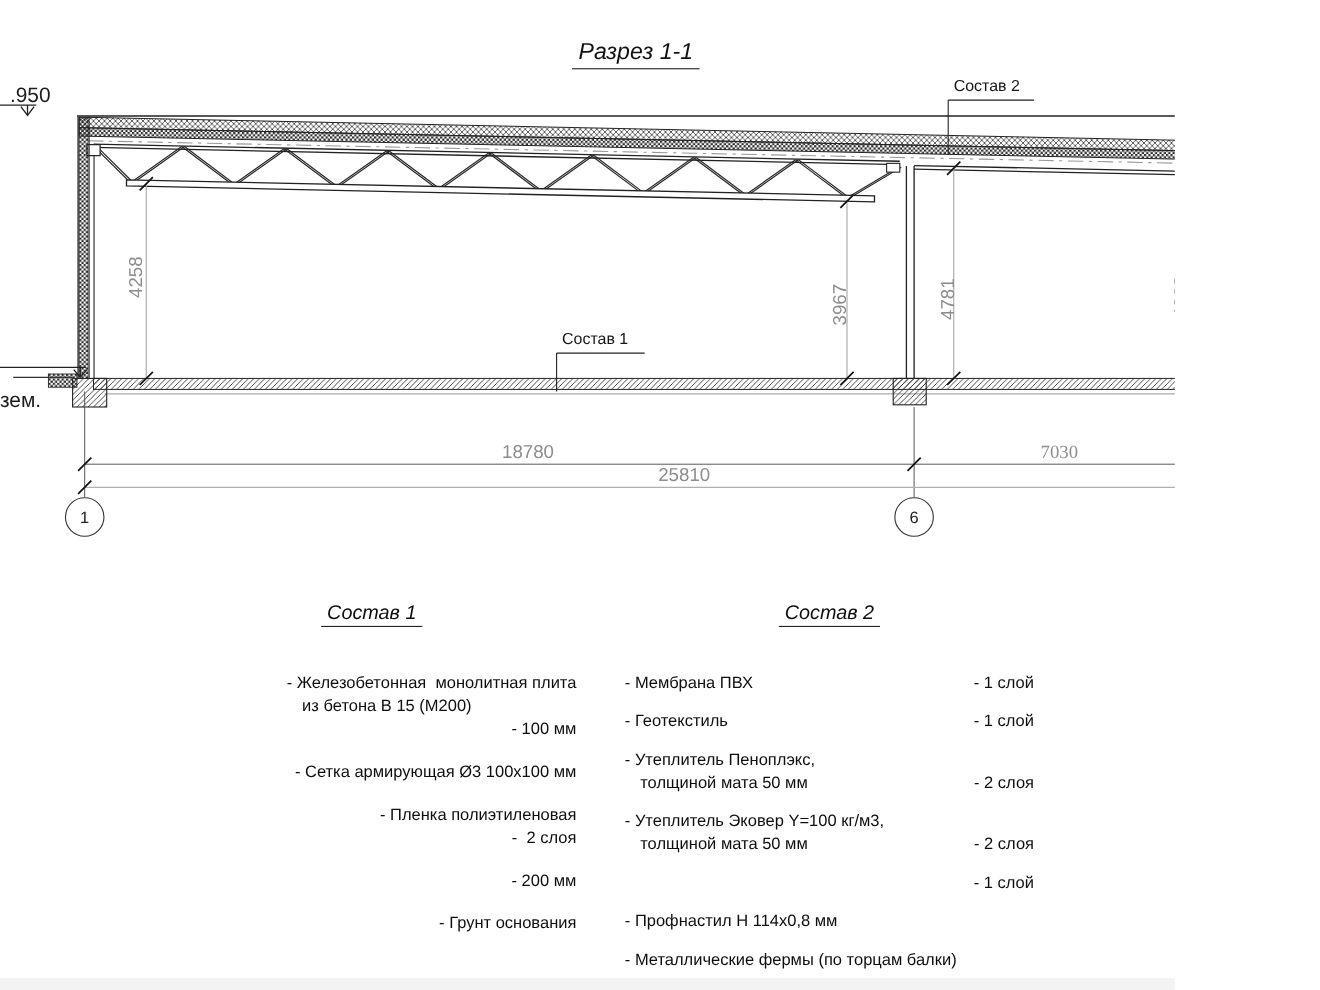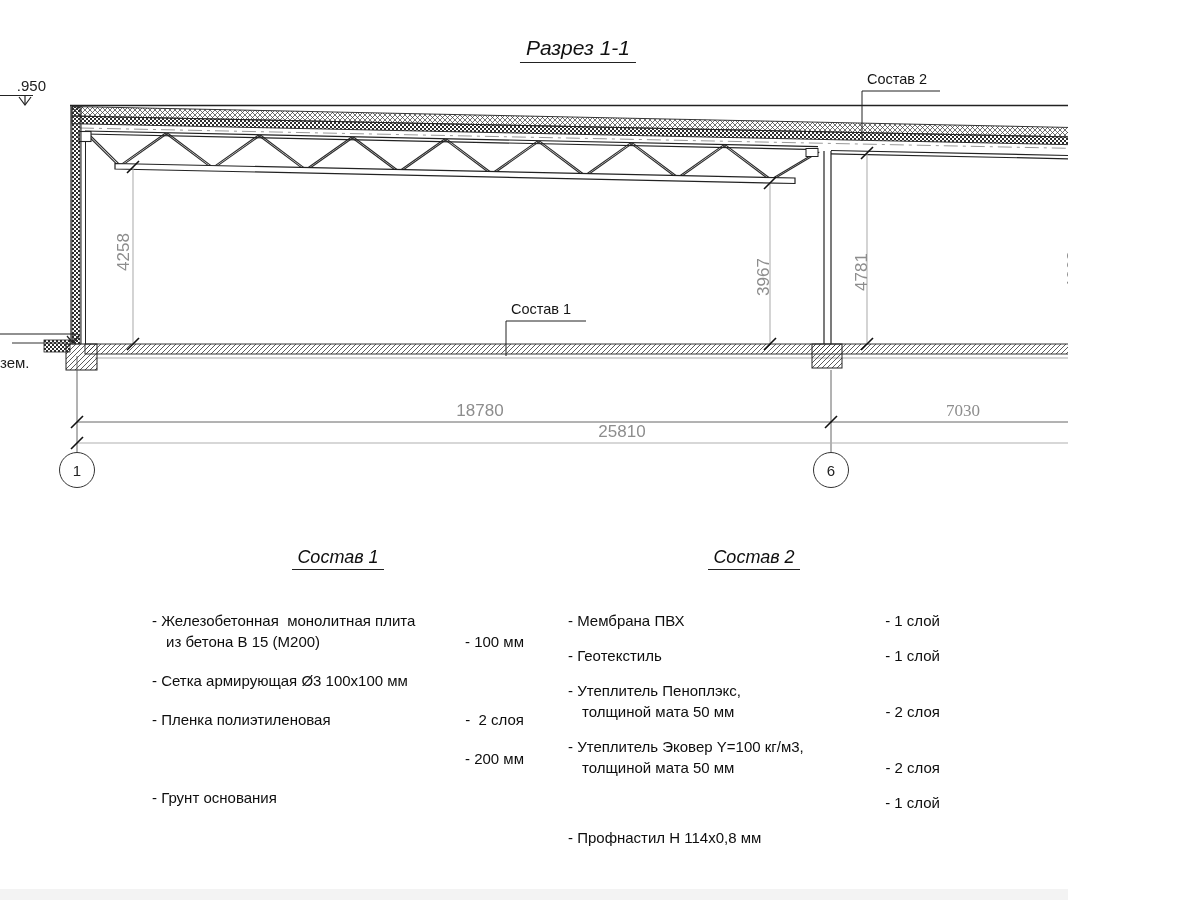--- a/index.html
+++ b/index.html
@@ -9,21 +9,21 @@
   .abs{position:absolute;}
   .t{position:absolute;white-space:nowrap;}
   
   .title{left:578px;top:36px;transform:translateX(-50%);font-size:21px;font-style:italic;
          border-bottom:1.5px solid #222;padding:0 6px 2px 6px;}
   
   .callout{font-size:14.5px;color:#151515;}
   .c-sostav2{left:867px;top:71px;}
   .c-sostav1{left:511px;top:301px;}
   
-  .elev{font-size:15px;color:#1c1c1c;}
+  .elev{font-size:19px;color:#1c1c1c;}
   .e-left{left:0px;top:77px;width:46px;text-align:right;}
   .e-rtop{left:1162px;top:78px;}
   .e-rmid{left:1167px;top:128px;}
   .g-left{left:0px;top:310px;width:28px;text-align:right;margin-top:44px;}
   .g-right{left:1168px;top:312px;}
   
   .dim{font-size:17px;color:#8d8d8d;}
   .dim-c{transform:translate(-50%,-50%);}
   .dim-v{transform:translate(-50%,-50%) rotate(-90deg);}
   .d-18780{left:480px;top:411px;}
@@ -38,21 +38,21 @@
         display:flex;align-items:center;justify-content:center;font-size:15px;color:#222;
         transform:translate(-50%,-50%);}
   .a1{left:77px;top:470px;} .a6{left:831px;top:470px;} .a8{left:1113px;top:470px;}
   
   .list{position:absolute;width:372px;font-size:15px;line-height:21px;color:#0e0e0e;}
   .list h3{margin:0 0 0 0;text-align:center;font-size:18px;font-style:italic;font-weight:normal;}
   .list h3 span{border-bottom:1.4px solid #222;padding:0 5px 2px 5px;}
   .l1{left:152px;top:547px;} .l2{left:568px;top:547px;}
   .items{margin-top:42px;}
   .row{display:flex;align-items:flex-end;}
-  .l1 .row{margin-bottom:18px;} .l2 .row{margin-bottom:14px;}
+  .l1 .row{margin-bottom:18px;flex-direction:column;} .l2 .row{margin-bottom:14px;}
   .iname{white-space:pre-wrap;padding-left:14px;text-indent:-14px;max-width:310px;}
   .ival{margin-left:auto;white-space:pre;}
   
   .bottomband{left:0;bottom:0;width:1200px;height:11px;background:#f3f3f3;}
 </style>
 </head>
 <body>
 
 <div id="canvas">
 
@@ -290,17 +290,21 @@
 толщиной мата 50 мм</div>
         <div class="ival">- 2 слоя</div>
       </div>
       <div class="row">
         <div class="ival">- 1 слой</div>
       </div>
       <div class="row">
         <div class="iname">- Профнастил Н 114х0,8 мм</div>
         <div class="ival"></div>
       </div>
+      <div class="row">
+        <div class="iname">- Металлические фермы (по торцам балки)</div>
+        <div class="ival"></div>
+      </div>
     </div>
   </div>
 
   <div class="abs bottomband"></div>
 </div>
 
 </body></html>

